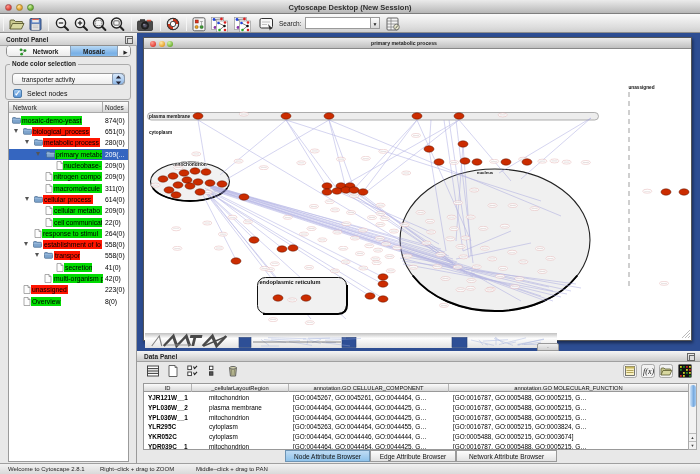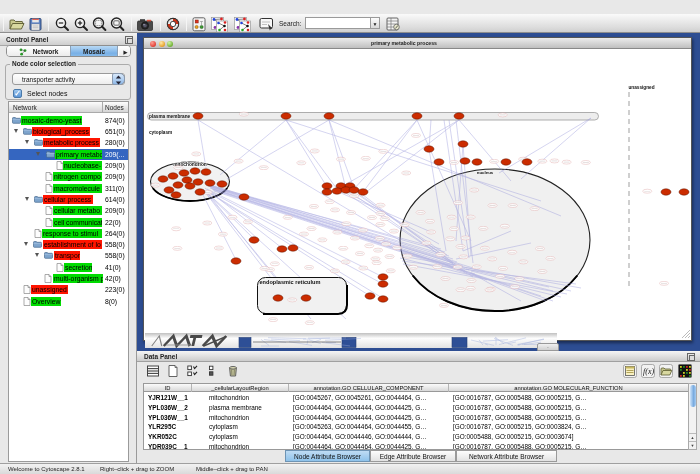--- a/index.html
+++ b/index.html
@@ -47,20 +47,26 @@
 .dth{position:absolute;top:0px;font-size:5.8px;color:#111;text-align:center;height:8px;line-height:8px;border-right:1px solid #b5b5b5}
 .dtr{position:absolute;font-size:6.4px;color:#000;white-space:nowrap;height:10px;line-height:10px}
 #dscroll{position:absolute;left:551px;top:32px;width:9px;height:67px;background:#f2f2f2;border:1px solid #aaa}
 #dthumb{position:absolute;left:1px;top:1px;width:6px;height:22px;border-radius:3px;background:linear-gradient(90deg,#cfe4fa,#77aadf 60%,#a8cdf2)}
 .dtab{position:absolute;top:99px;height:12px;font-size:6.5px;color:#111;text-align:center;line-height:12px;background:linear-gradient(#fdfdfd,#e2e2e2);border:1px solid #9a9a9a}
 
 #status{left:0;top:463px;width:700px;height:11px;background:linear-gradient(#f2f2f2,#dadada);border-top:1px solid #9f9f9f;font-size:6px;color:#222}
 .st{position:absolute;top:2px}
 </style></head><body>
 <div id="app">
+<div class="abs" id="titlebar">
+<div class="light" style="left:5px;background:radial-gradient(circle at 35% 30%,#ff9f95,#e4473c 60%,#b03028);border:0.5px solid #a55"></div>
+<div class="light" style="left:16px;background:radial-gradient(circle at 35% 30%,#ffe9a8,#e9a734 60%,#c08020);border:0.5px solid #a83"></div>
+<div class="light" style="left:27px;background:radial-gradient(circle at 35% 30%,#d2f3a8,#78b73e 60%,#5a9428);border:0.5px solid #583"></div>
+<div id="title">Cytoscape Desktop (New Session)</div>
+</div>
     <div class="abs" id="toolbar">
       <div class="tsep" style="left:3px"></div>
       <div class="tsep" style="left:48px"></div>
       <div class="tsep" style="left:131px"></div>
       <div class="tsep" style="left:160px"></div>
       <div class="tsep" style="left:186px"></div>
       <svg class="ticon" style="left:9px" width="16" height="15" viewBox="0 0 16 15">
         <path d="M1 12 L1 4 Q1 3 2 3 L5 3 L6.5 4.5 L13 4.5 Q13.6 4.5 13.6 5.2 L13.6 6.5" fill="#c9c98f" stroke="#5a5a30" stroke-width="0.9"></path>
         <path d="M1 12 L3.5 6.5 L15 6.5 L12.4 12 Z" fill="#d8d8a0" stroke="#5a5a30" stroke-width="0.9"></path>
       </svg>

